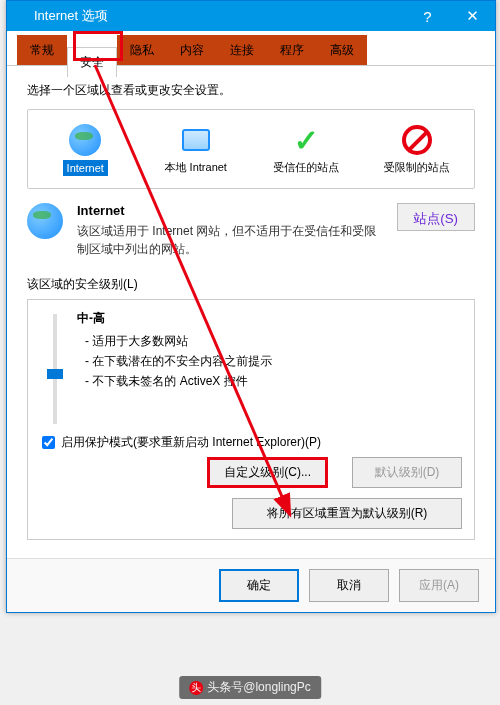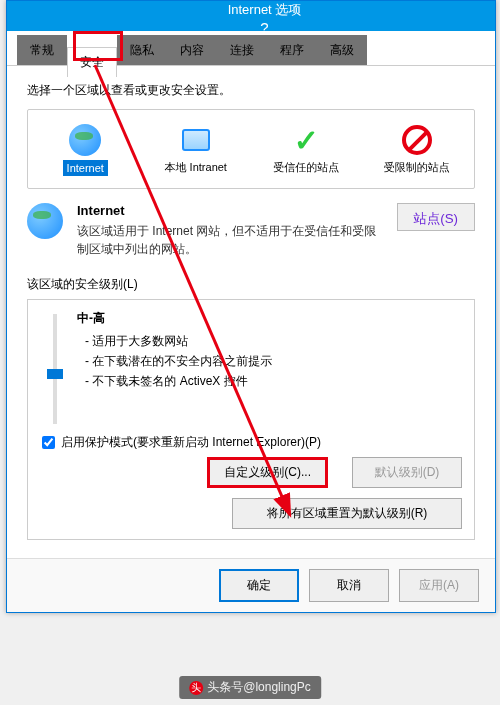--- a/index.html
+++ b/index.html
@@ -18,42 +18,41 @@
       border: 1px solid #0078d7;
       box-shadow: 0 0 5px rgba(0,0,0,0.3);
     }
     .titlebar {
       background: #0097e6;
       color: #fff;
       display: flex;
       align-items: center;
       height: 30px;
       padding-left: 27px;
-      flex-direction: column;
     }
     .titlebar-title { flex: 1; font-size: 13px; }
     .titlebar-btn {
       width: 45px; height: 30px;
       display: flex; align-items: center; justify-content: center;
       color: #fff; font-size: 15px;
       cursor: pointer;
     }
     .tabs {
       display: flex;
       border-bottom: 1px solid #ccc;
       padding: 4px 10px 0 10px;
       position: relative;
     }
     .tab {
       padding: 6px 12px;
       border: 1px solid transparent;
       border-bottom: none;
       cursor: pointer;
       position: relative;
-      background: #737373;
+      background: #c2410c;
     }
     .tab.active {
       border-color: #ccc;
       background: #fff;
       top: 12px;
     }
     .tab-highlight {
       position: absolute;
       border: 3px solid #e60012;
       top: 0px; left: 66px; width: 50px; height: 30px;

